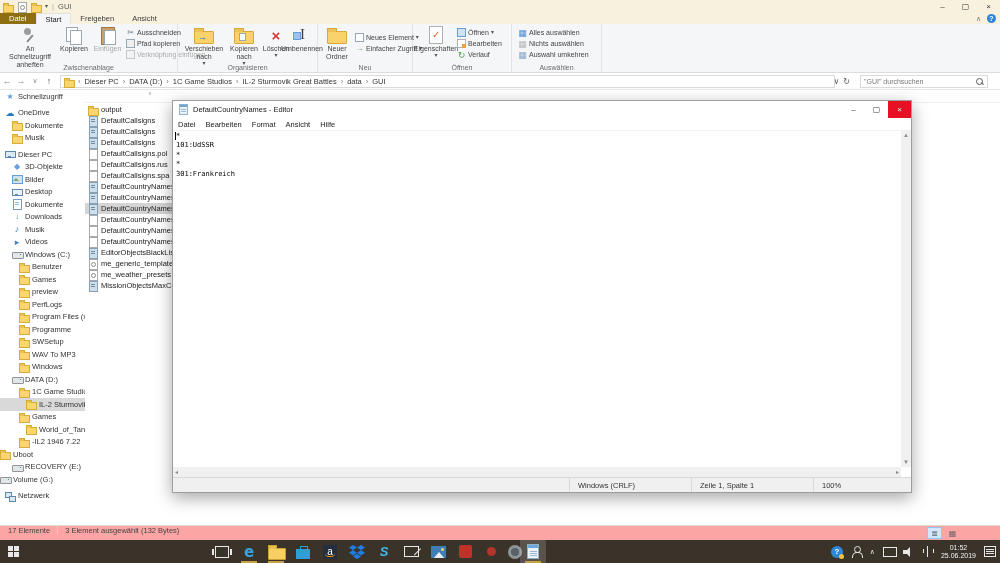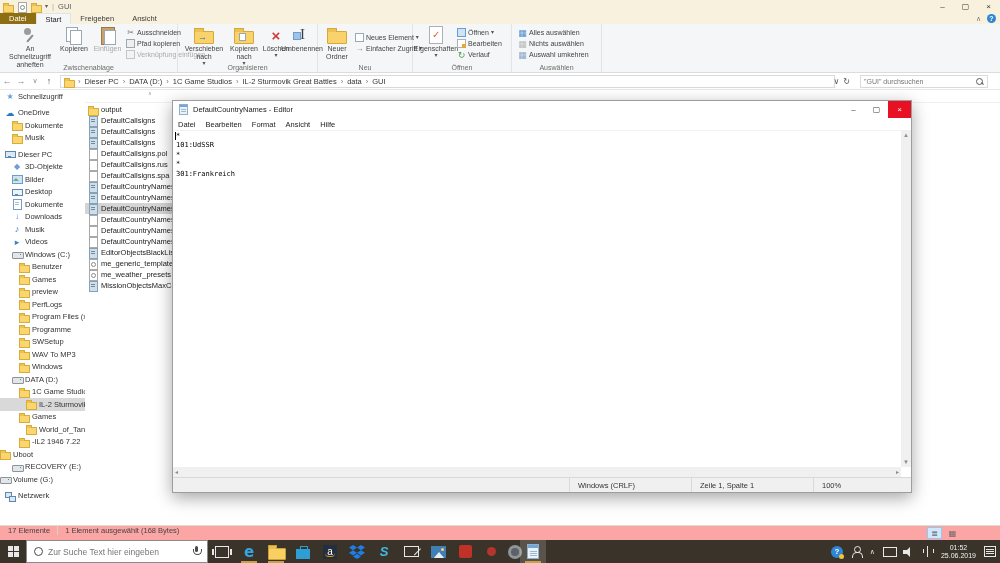--- a/index.html
+++ b/index.html
@@ -602,21 +602,21 @@
       </div>
         <div class="frow">
         <span class="fico ic-cdoc"></span>
         <span class="slab">MissionObjectsMaxCoun</span>
       </div>
       </div>
 
     <div class="xstatus">
       <span class="s1">17 Elemente</span>
       <span class="sdiv"></span>
-      <span>1 Element ausgewählt (168 Bytes)</span>
+      <span>3 Element ausgewählt (132 Bytes)</span>
       <div class="viewtoggles">
         <span class="vt on">≣</span>
         <span class="vt">▦</span>
       </div>
     </div>
   </div>
 
   <div id="notepad">
     <div class="np-title">
       <span class="np-ico"></span>
@@ -663,25 +663,20 @@
   </div>
 
   <div id="taskbar">
     <div class="startbtn">
       <span class="winlogo">
           <span></span>
           <span></span>
           <span></span>
           <span></span>
         </span>
-    </div>
-    <div class="tsearch">
-      <span class="cortana"></span>
-      <input readonly="" placeholder="Zur Suche Text hier eingeben" style="">
-      <span class="mic"></span>
     </div>
 
     <div class="tbi" style="left:209px">
         <span class="tb-taskview"></span>
       </div>
     <div class="tbi open" style="left:236px">
         <span class="edge-e">e</span>
       </div>
     <div class="tbi open" style="left:263px">
         <span class="tb-folder"></span>

